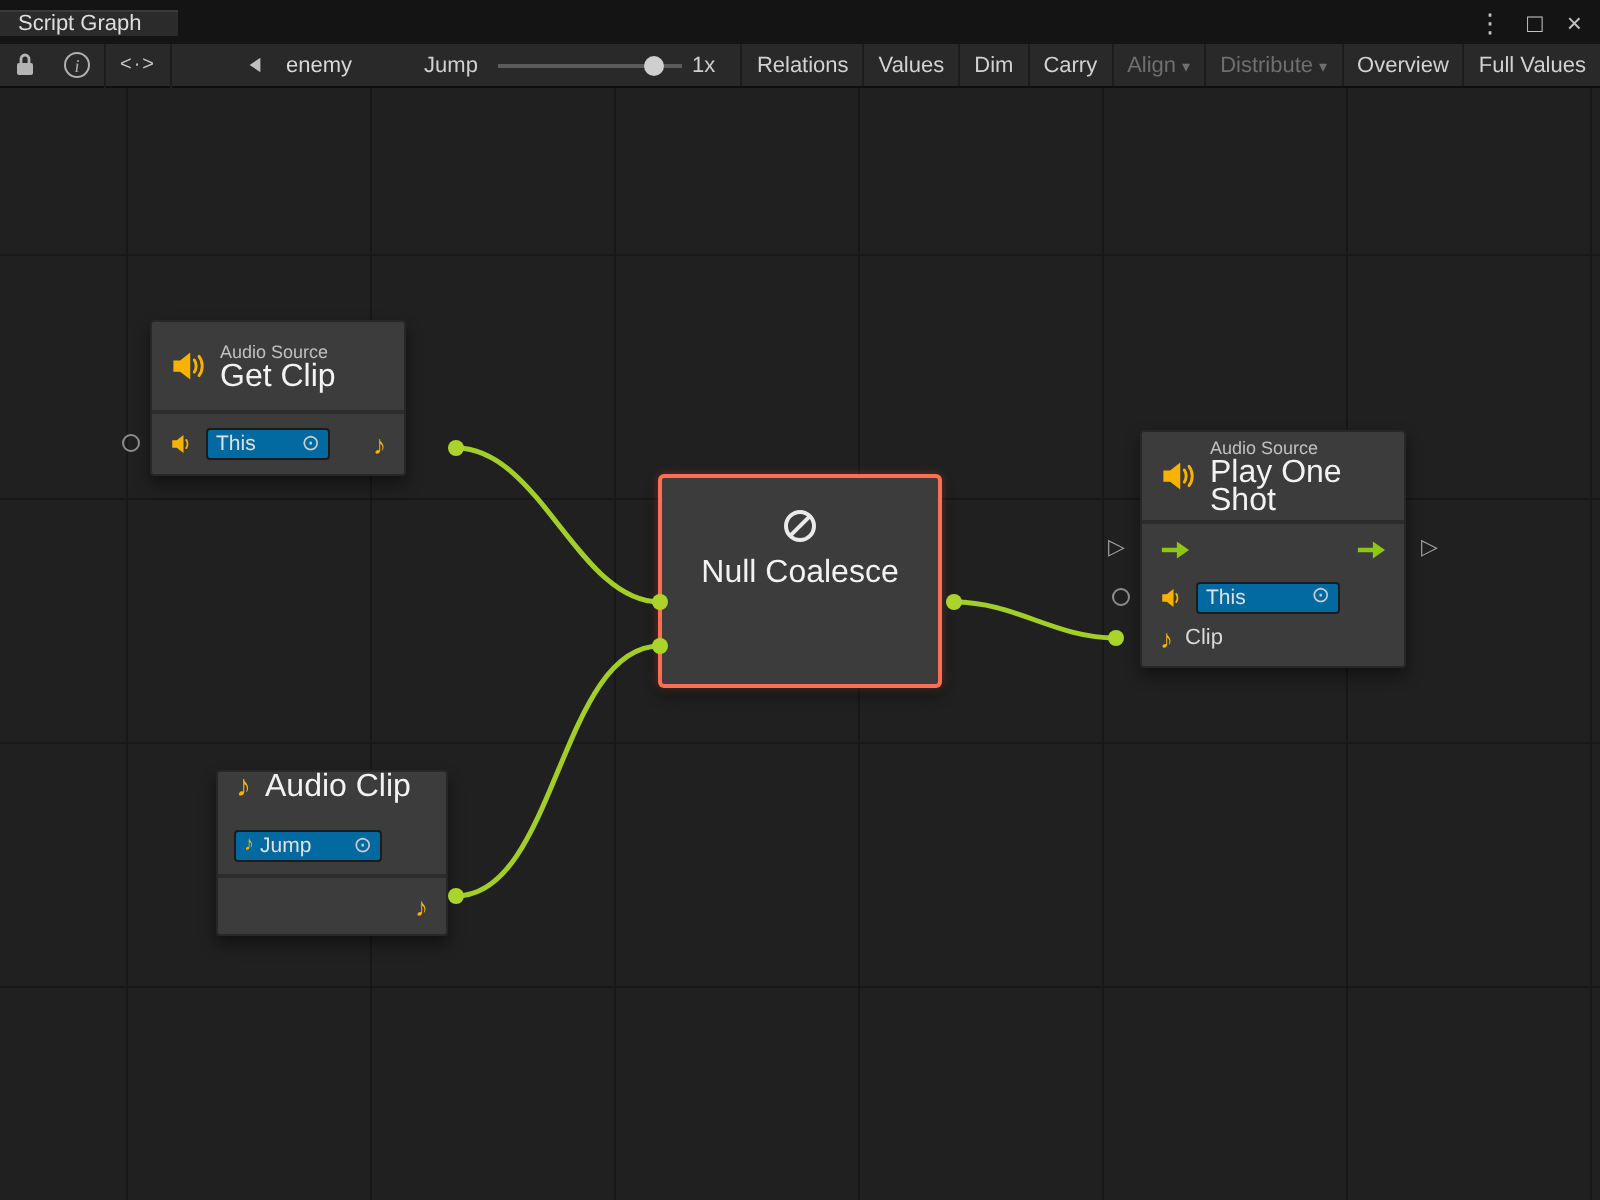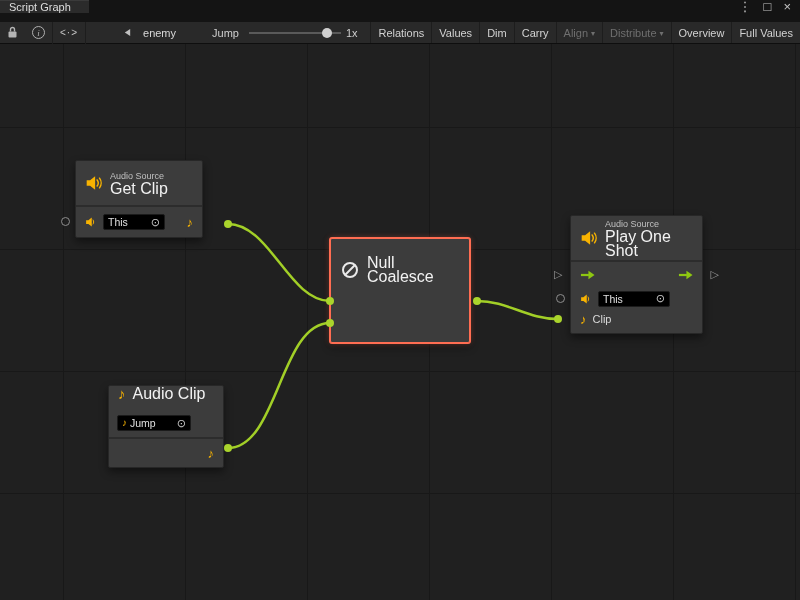--- a/index.html
+++ b/index.html
@@ -1,21 +1,21 @@
 <!DOCTYPE html>
 <html><head>
 <meta charset="utf-8">
 <style>
   * { margin:0; padding:0; box-sizing:border-box; }
   html,body { width:800px; height:600px; }
   body { font-family:"Liberation Sans",sans-serif; background:#151515; overflow:hidden; }
   .window { position:relative; width:800px; height:600px; background:#151515; }
 
   
-  .tabbar { height:22px; background:#141414; display:flex; align-items:flex-start; }
+  .tabbar { height:22px; background:#141414; display:flex; align-items:center; }
   .tab { display:flex; align-items:center; background:#2b2b2b; color:#dedede; font-size:11px;
          padding:0 18px 0 9px; border-top:1px solid #3a3a3a; }
   .win-controls { margin-left:auto; display:flex; align-items:center; gap:12px; padding-right:9px;
                   color:#c2c2c2; font-size:13px; }
   .wc { cursor:default; line-height:1; }
 
   
   .toolbar { height:22px; background:#292929; border-bottom:1px solid #0e0e0e; display:flex;
              align-items:center; font-size:11px; color:#cfcfcf; }
   .tb-icon { display:inline-flex; align-items:center; justify-content:center; height:100%; padding:0 7px; }
@@ -50,21 +50,21 @@
           box-shadow:0 4px 8px rgba(0,0,0,.45); color:#e2e2e2; }
   .node.selected { border-color:#ff6d52; box-shadow:0 0 0 1px #ff6d52, 0 0 6px rgba(255,109,82,.4), 0 4px 8px rgba(0,0,0,.45); }
   .node-header { display:flex; align-items:center; gap:7px; padding:14px 9px; }
   .titles { display:flex; flex-direction:column; justify-content:center; }
   .node-cat { font-size:9px; color:#c0c0c0; line-height:11px; }
   .node-title { font-size:16px; color:#f2f2f2; line-height:14px; }
   .node-body { border-top:2px solid #2c2c2c; }
   .port-row { display:flex; align-items:center; gap:6px; padding:0 9px; position:relative; }
   .port-label { font-size:11px; color:#d9d9d9; }
   .spacer { flex:1; }
-  .field { display:inline-flex; align-items:center; background:#000000; border:1px solid #1b1b1b;
+  .field { display:inline-flex; align-items:center; background:#0369a1; border:1px solid #1b1b1b;
            border-radius:2px; padding:1px 4px; font-size:10.5px; color:#e0e0e0; height:16px; }
   .fval { flex:1; overflow:hidden; white-space:nowrap; }
   .target { color:#cdcdcd; font-size:11px; line-height:1; margin-left:4px; }
   .note { color:#f8b301; font-size:13px; line-height:1; font-weight:bold; }
   .note.hdr { font-size:15px; }
   .dotport { width:7px; height:7px; border-radius:50%; background:#989898; flex:0 0 auto; }
   .circleport { position:absolute; width:9px; height:9px; border-radius:50%; border:1.5px solid #8d8d8d; }
   .triport { position:absolute; color:#9c9c9c; font-size:11px; line-height:1; }
   .flow-svg { display:inline-flex; }
   .icon { display:inline-flex; }
@@ -190,21 +190,21 @@
             <span class="target">⊙</span>
           </span>
           <span class="spacer"></span>
           <span class="note">♪</span>
         </div>
       </div>
       <span class="circleport" style="left:-15px;top:56px;"></span>
     </div>
 
     <div class="node selected" style="left:330px;top:194px;width:140px;height:105px;">
-      <div class="node-header" style="height:62px;">
+      <div class="node-header" style="height:62px;flex-direction:column;">
         <span class="icon">
           <svg width="20" height="20" viewBox="0 0 20 20">
               <circle cx="10" cy="10" r="7" stroke="#eaeaea" stroke-width="2" fill="none"></circle>
               <path d="M4.8 15.2L15.2 4.8" stroke="#eaeaea" stroke-width="2"></path>
             </svg>
         </span>
         <div class="node-title">Null Coalesce</div>
       </div>
     </div>
 

